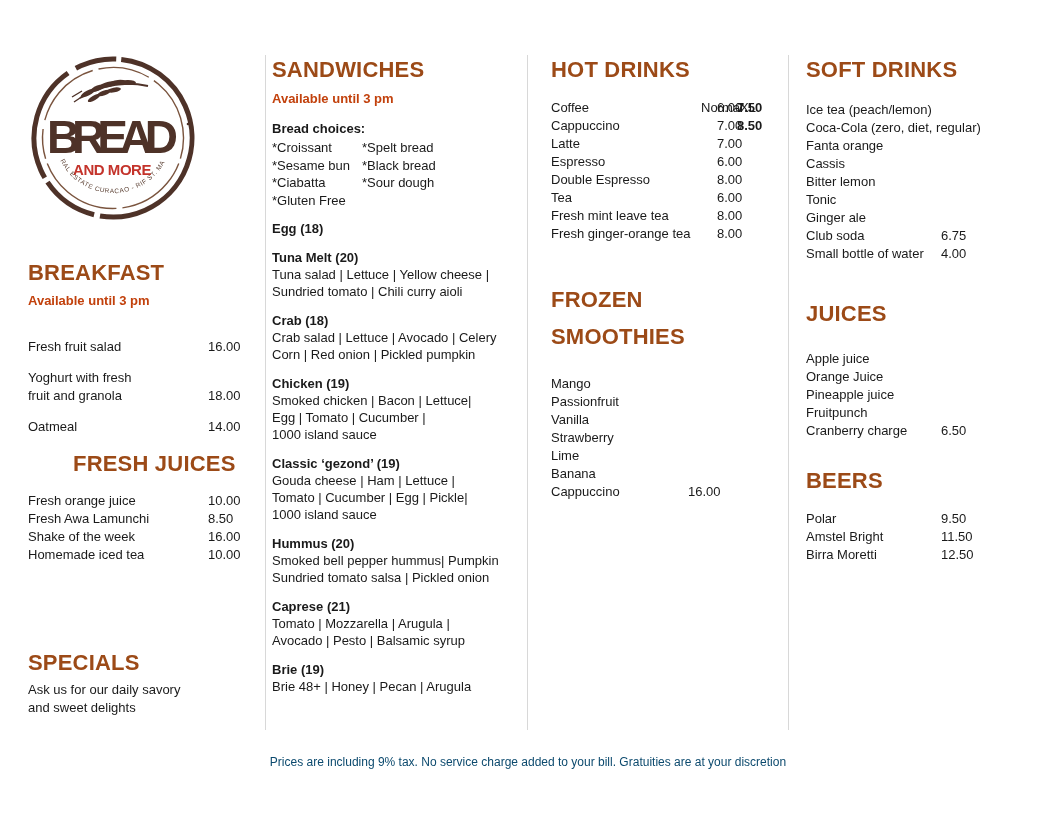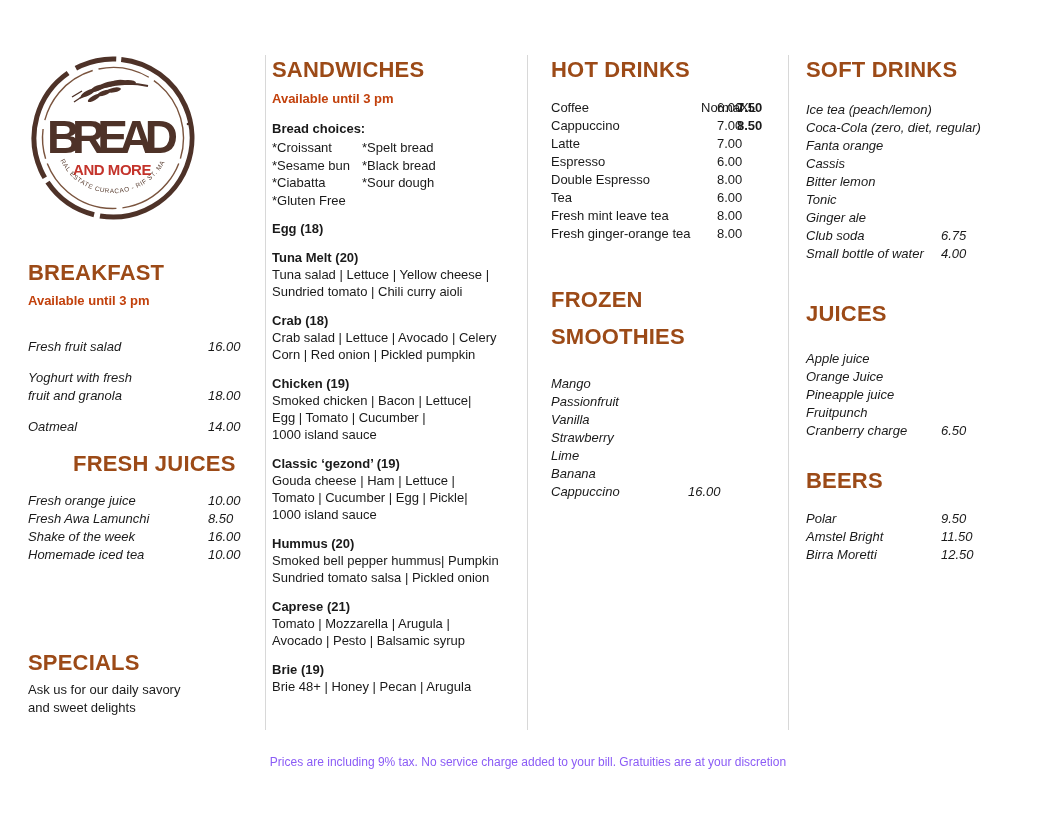--- a/index.html
+++ b/index.html
@@ -21,21 +21,21 @@
   .col4{left:806px;width:242px;}
 
   h2{
     font-size:22px;line-height:30px;margin:0;
     font-weight:700;color:#9c4a17;letter-spacing:.2px;
     white-space:pre-line;
   }
   .subtitle{font-size:13px;font-weight:700;color:#c2410c;line-height:17px;}
 
   .rows{--tab:135px;}
-  .row{position:relative;line-height:18px;font-size:13px;font-style:italic;}
+  .row{position:relative;line-height:18px;font-size:13px;}
   .row .nm{white-space:pre-line;}
   .row .pr{position:absolute;left:var(--tab);bottom:0;}
 
   
   .logo{position:absolute;left:28px;top:50px;width:170px;height:172px;}
   .col1 h2.first{margin-top:258px;}
   .col1 .subtitle{margin-top:4px;}
   .rows-breakfast{margin-top:29px;}
   .rows-breakfast .row{margin-bottom:13px;}
   .rows-breakfast{--tab:180px;}
@@ -71,21 +71,21 @@
   
   .col4 h2{margin-top:55px;}
   .rows-soft{margin-top:16px;--tab:135px;}
   .col4 h2.ju{margin-top:36px;}
   .rows-juices{margin-top:21px;--tab:135px;}
   .col4 h2.be{margin-top:26px;}
   .rows-beers{margin-top:14px;--tab:135px;}
 
   .footer{
     position:absolute;left:0;right:0;top:755px;
-    text-align:center;font-size:12px;color:#8b5cf6;
+    text-align:center;font-size:12px;color:#0c4a6e;
   }
   svg text{font-family:"Liberation Sans", sans-serif;}
 </style>
 </head>
 <body>
 
 <div class="page">
 
   <div class="divider div1"></div>
   <div class="divider div2"></div>

